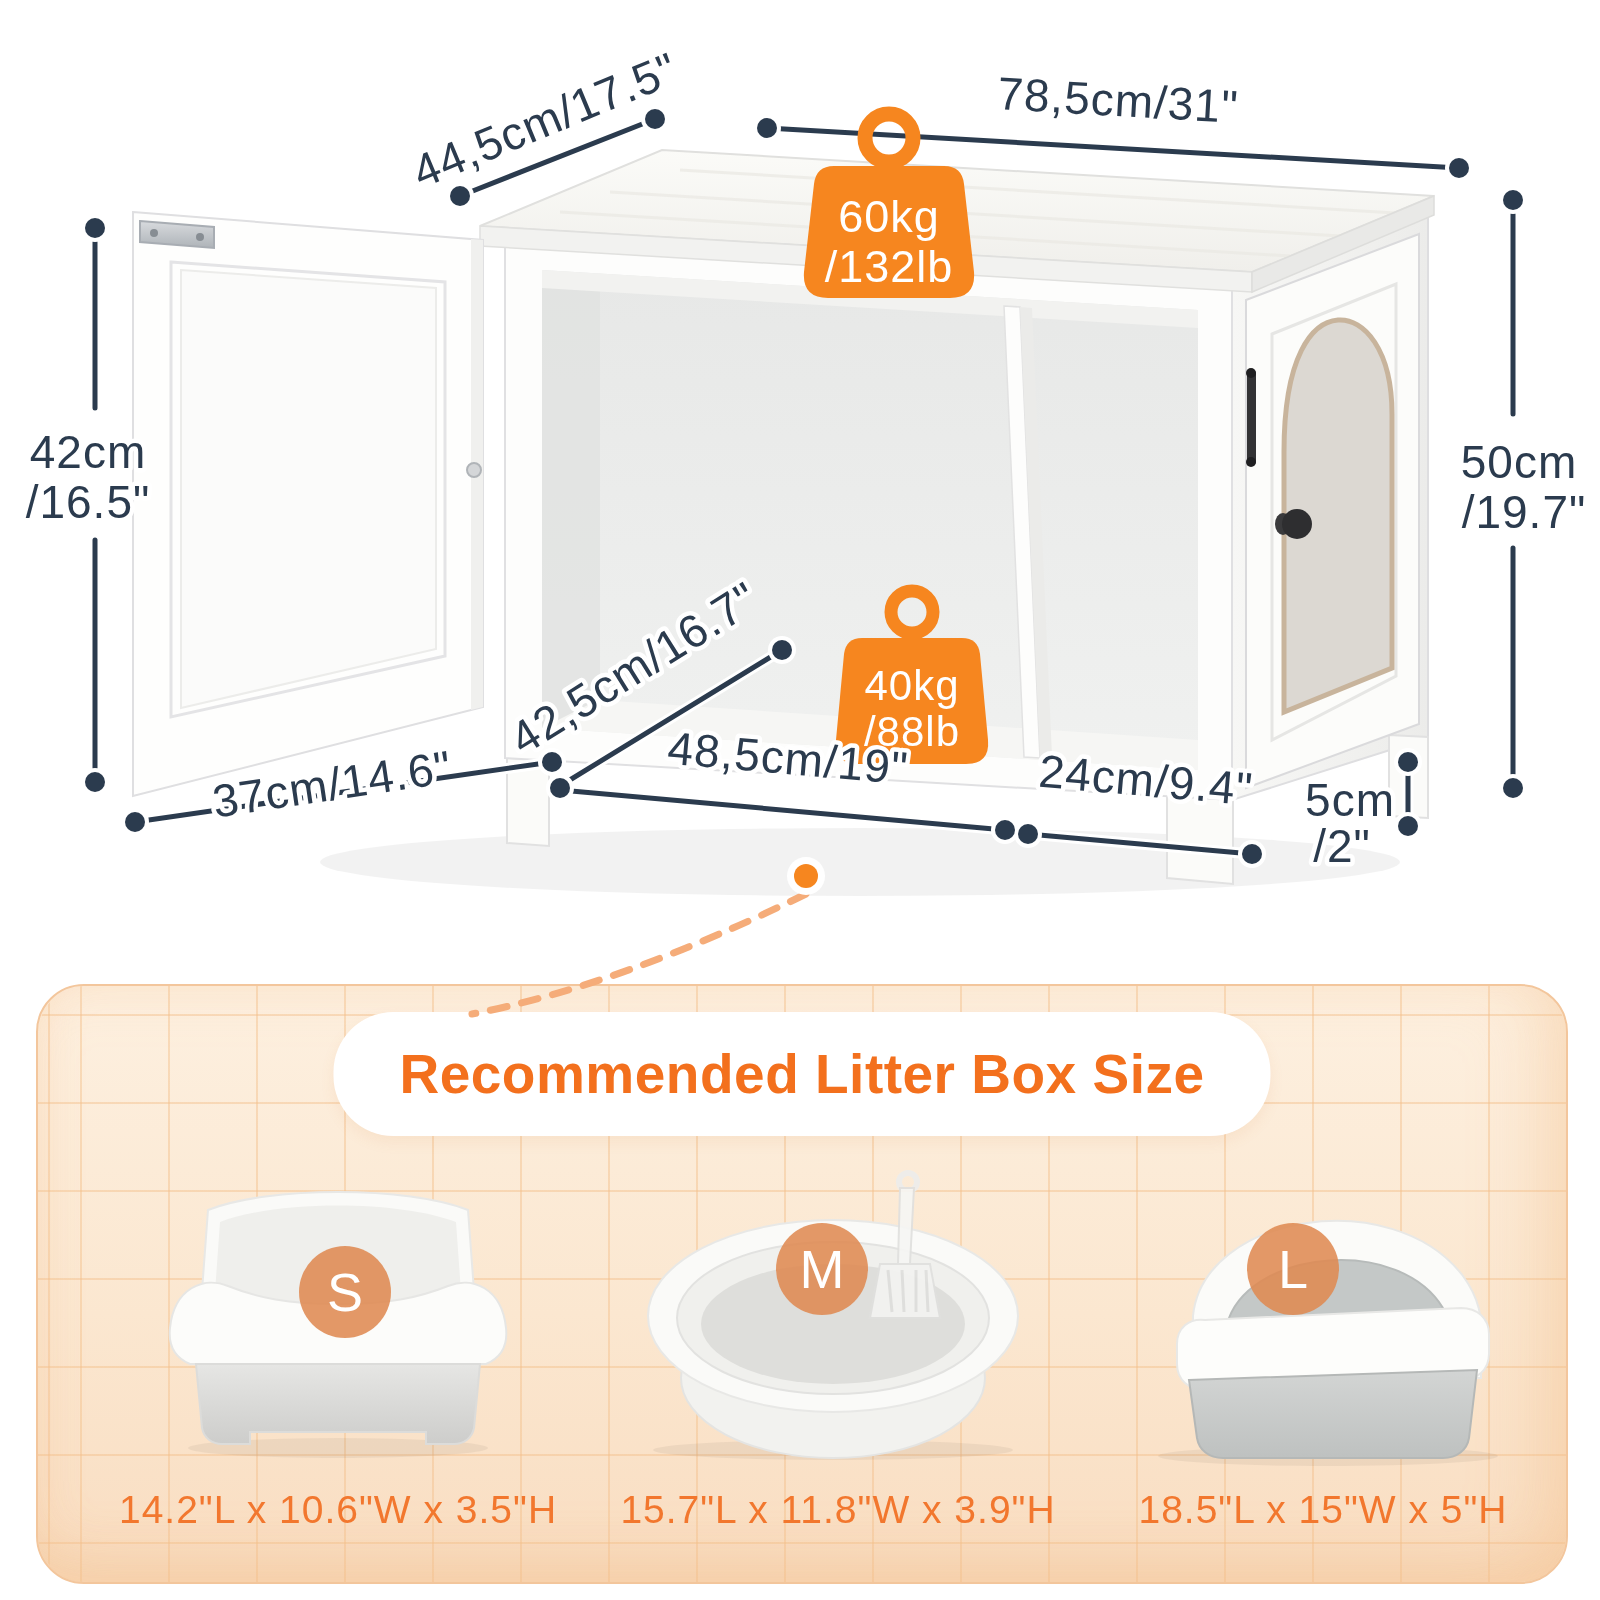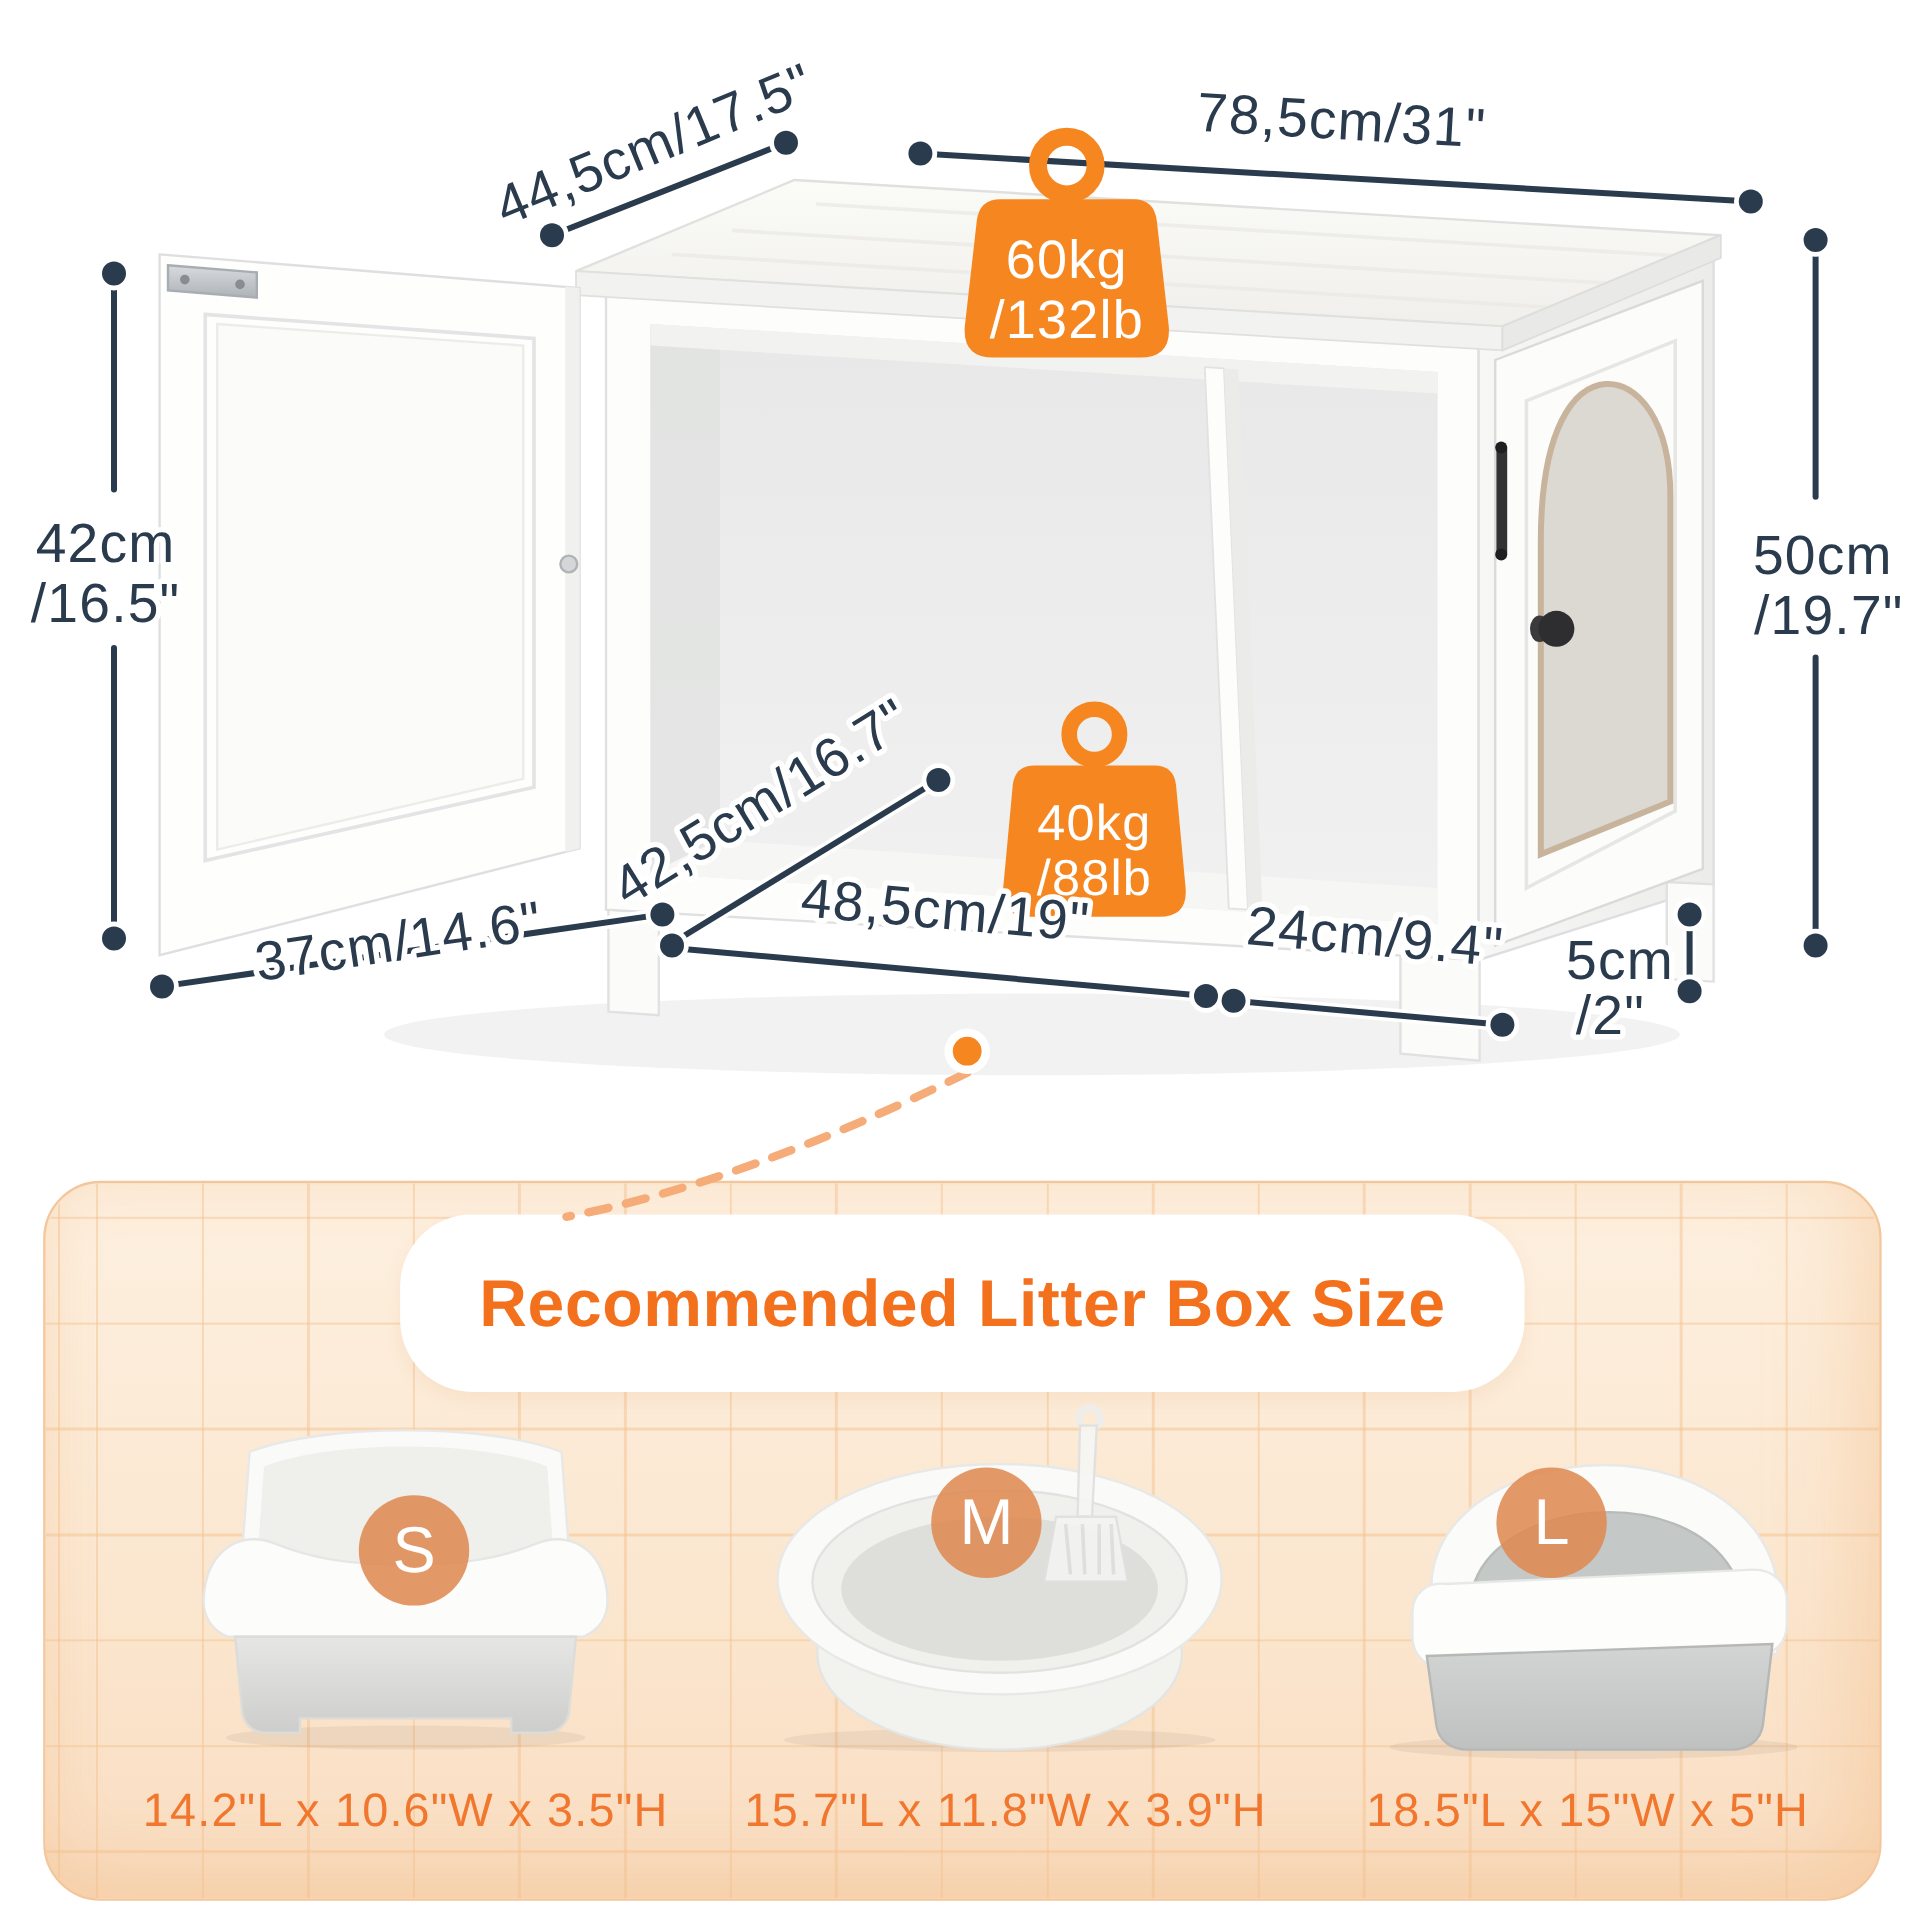--- a/index.html
+++ b/index.html
@@ -27,21 +27,21 @@
   }
   .panel::before{
     content:"";position:absolute;inset:0;border-radius:inherit;
     background-image:
       repeating-linear-gradient(to right, rgba(243,191,138,.45) 0 2px, transparent 2px 88px),
       repeating-linear-gradient(to bottom, rgba(243,191,138,.45) 0 2px, transparent 2px 88px);
     background-position:42px 28px;
   }
   .pill{
     position:absolute;left:50%;top:26px;transform:translateX(-50%);
-    height:116px;padding:16px 66px;background:#ffffff;border-radius:60px;
+    height:116px;padding:4px 66px;background:#ffffff;border-radius:60px;
     display:flex;align-items:center;justify-content:center;white-space:nowrap;
     box-shadow:0 6px 14px rgba(214,140,80,.10);
   }
   .pill-title{font-size:55px;font-weight:bold;color:#F3701D;letter-spacing:.5px;}
   .card{position:absolute;top:180px;width:460px;}
   .card.pos-s{left:70px;}
   .card.pos-m{left:570px;}
   .card.pos-l{left:1055px;}
   .card svg{display:block;width:460px;height:300px;}
   .size-badge{

